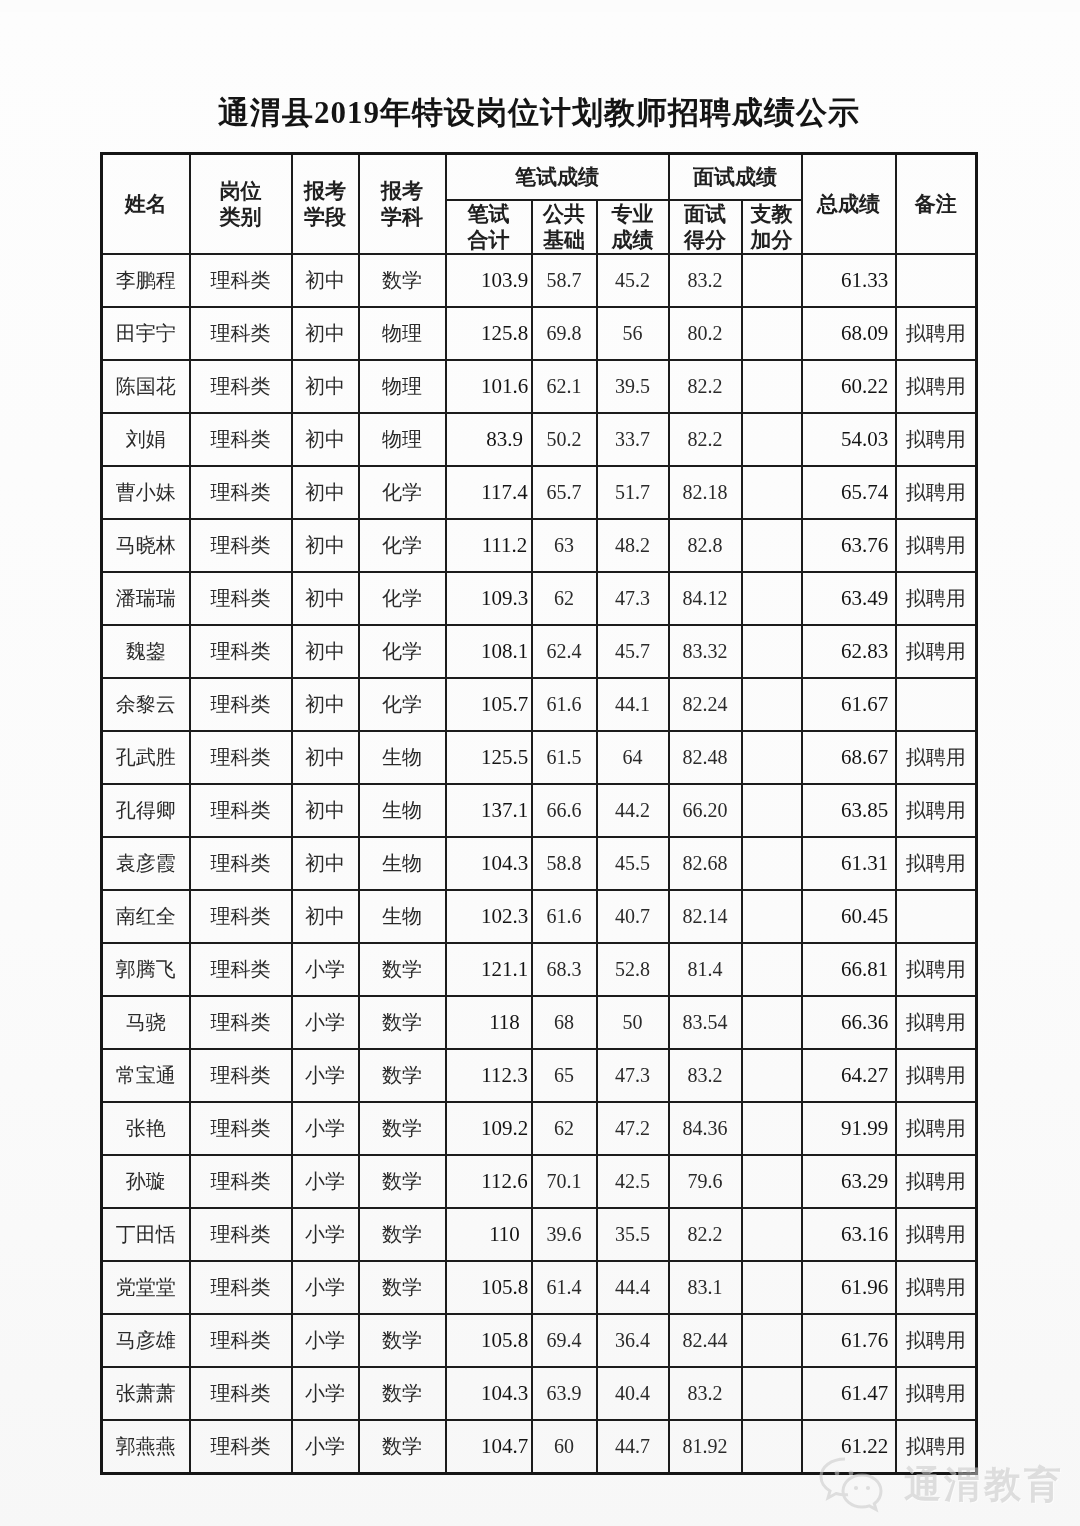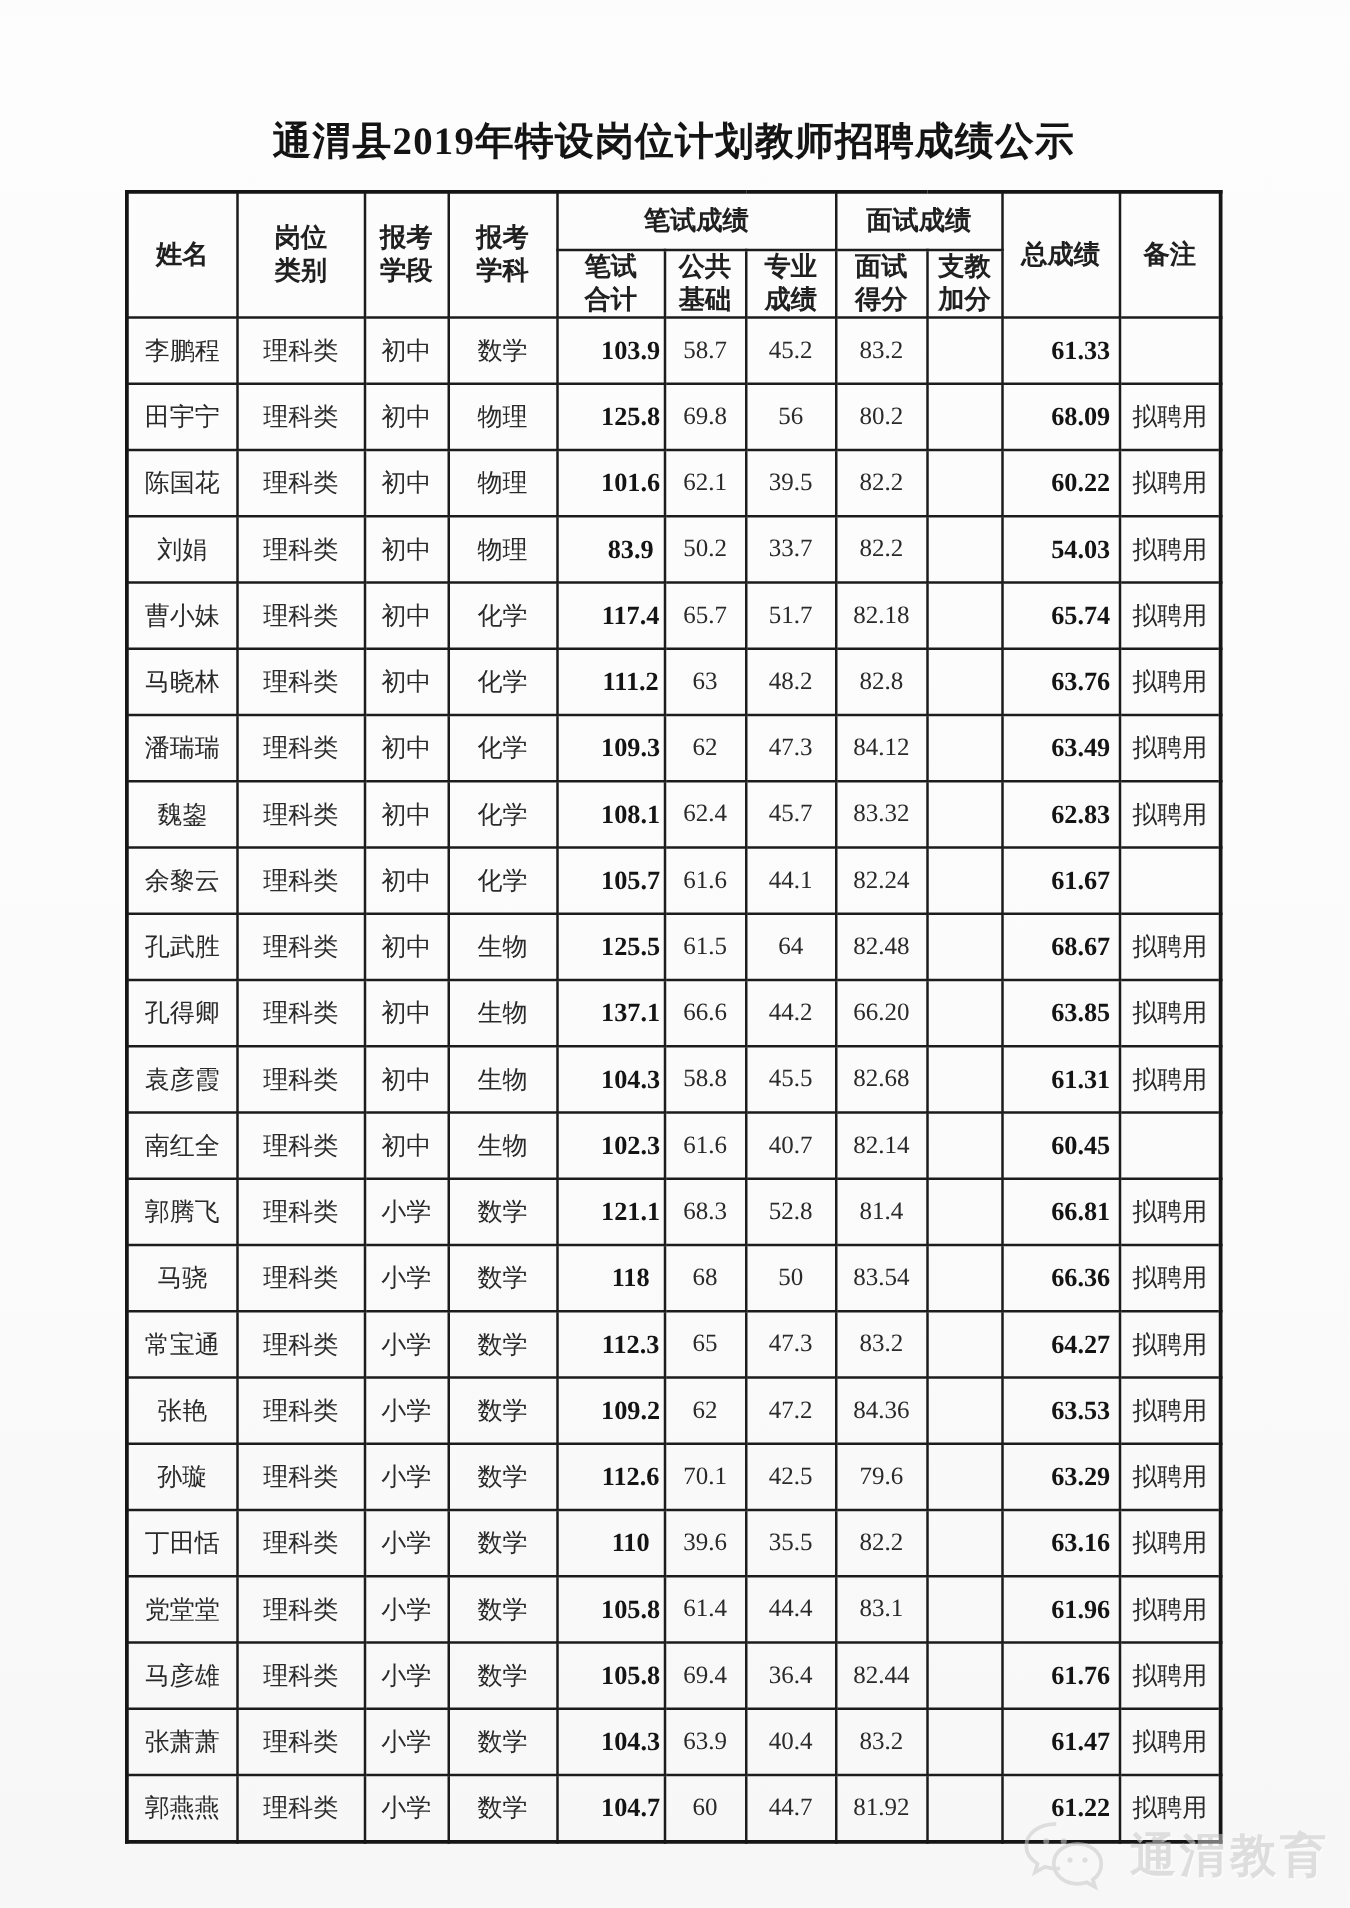--- a/index.html
+++ b/index.html
@@ -48,21 +48,21 @@
   }
   .score-table thead tr.group-row th { height:46px; }
   .score-table thead tr.sub-row th { height:50px; }
   .score-table tbody td {
     height:53px;
     font-size:20px;
     color:#2a2a2a;
     white-space:nowrap;
   }
   .score-table tbody td.strong {
-    font-weight:bold;
+    font-weight:normal;
     font-size:21px;
     color:#141414;
     padding-left:32px;
   }
   .page-footer {
     position:absolute; left:100px; top:1462px; width:878px;
     text-align:center;
     font-size:19px;
     letter-spacing:2px;
     color:#2e2e2e;
@@ -342,21 +342,21 @@
         <tr>
           <td>张艳</td>
           <td>理科类</td>
           <td>小学</td>
           <td>数学</td>
           <td class="strong">109.2</td>
           <td>62</td>
           <td>47.2</td>
           <td>84.36</td>
           <td></td>
-          <td class="strong">63.53</td>
+          <td class="strong">91.99</td>
           <td>拟聘用</td>
         </tr>
         <tr>
           <td>孙璇</td>
           <td>理科类</td>
           <td>小学</td>
           <td>数学</td>
           <td class="strong">112.6</td>
           <td>70.1</td>
           <td>42.5</td>

